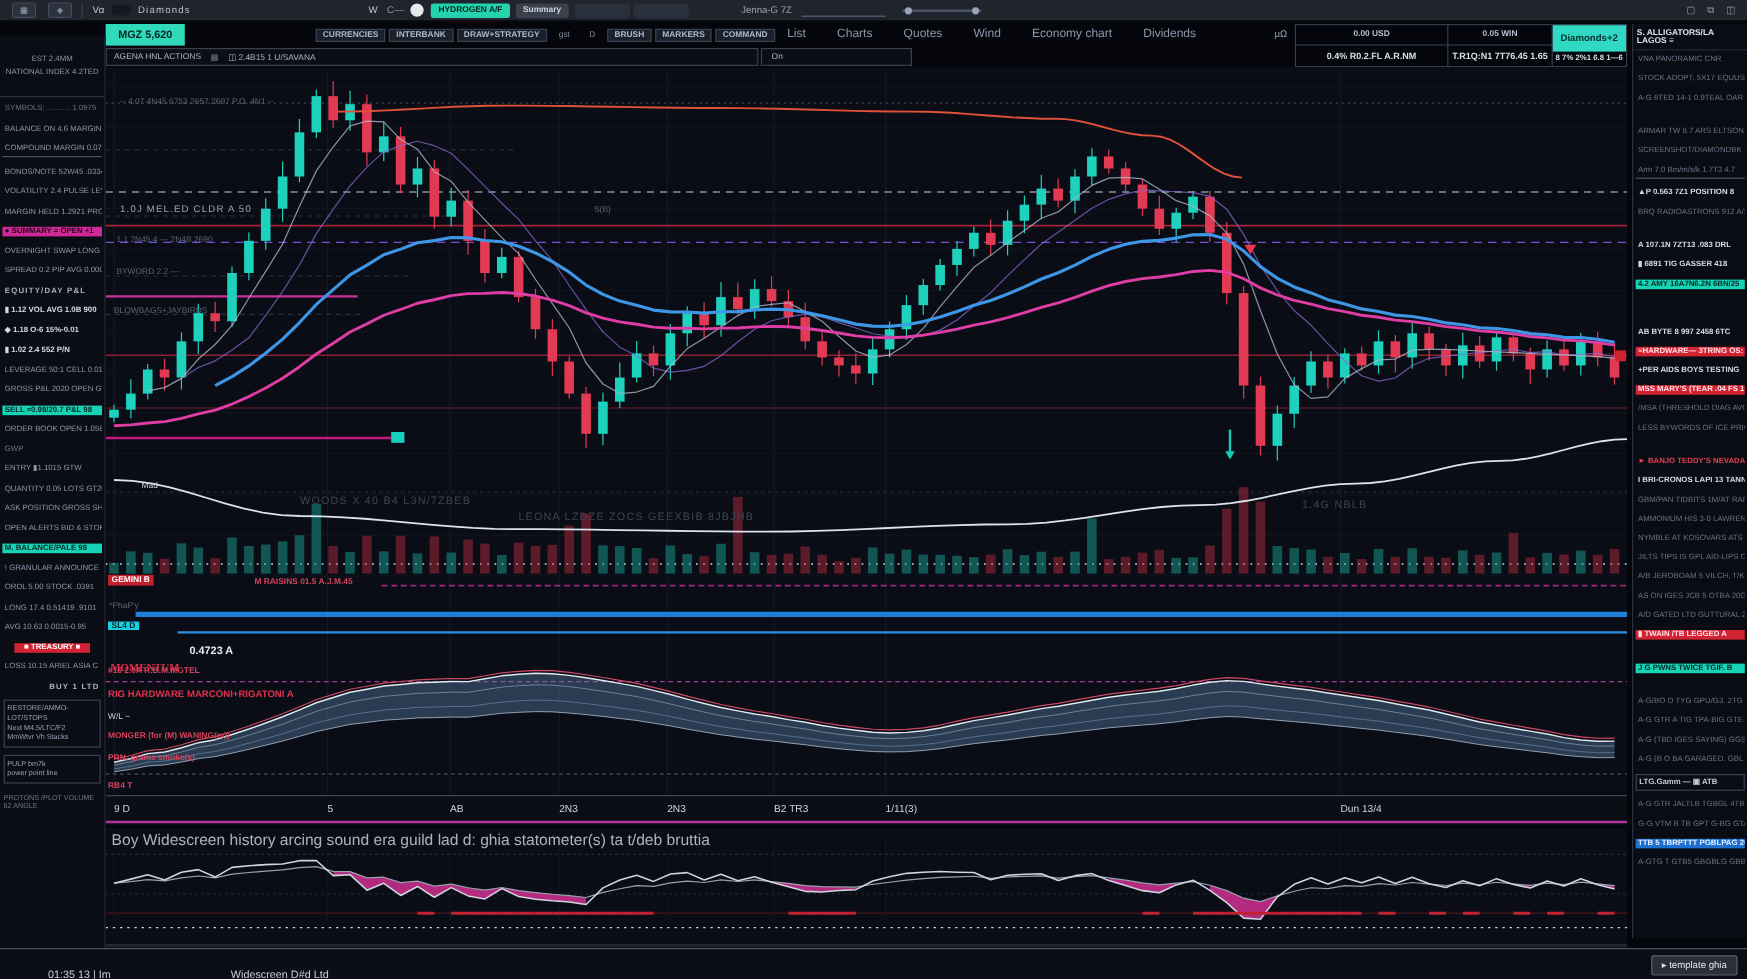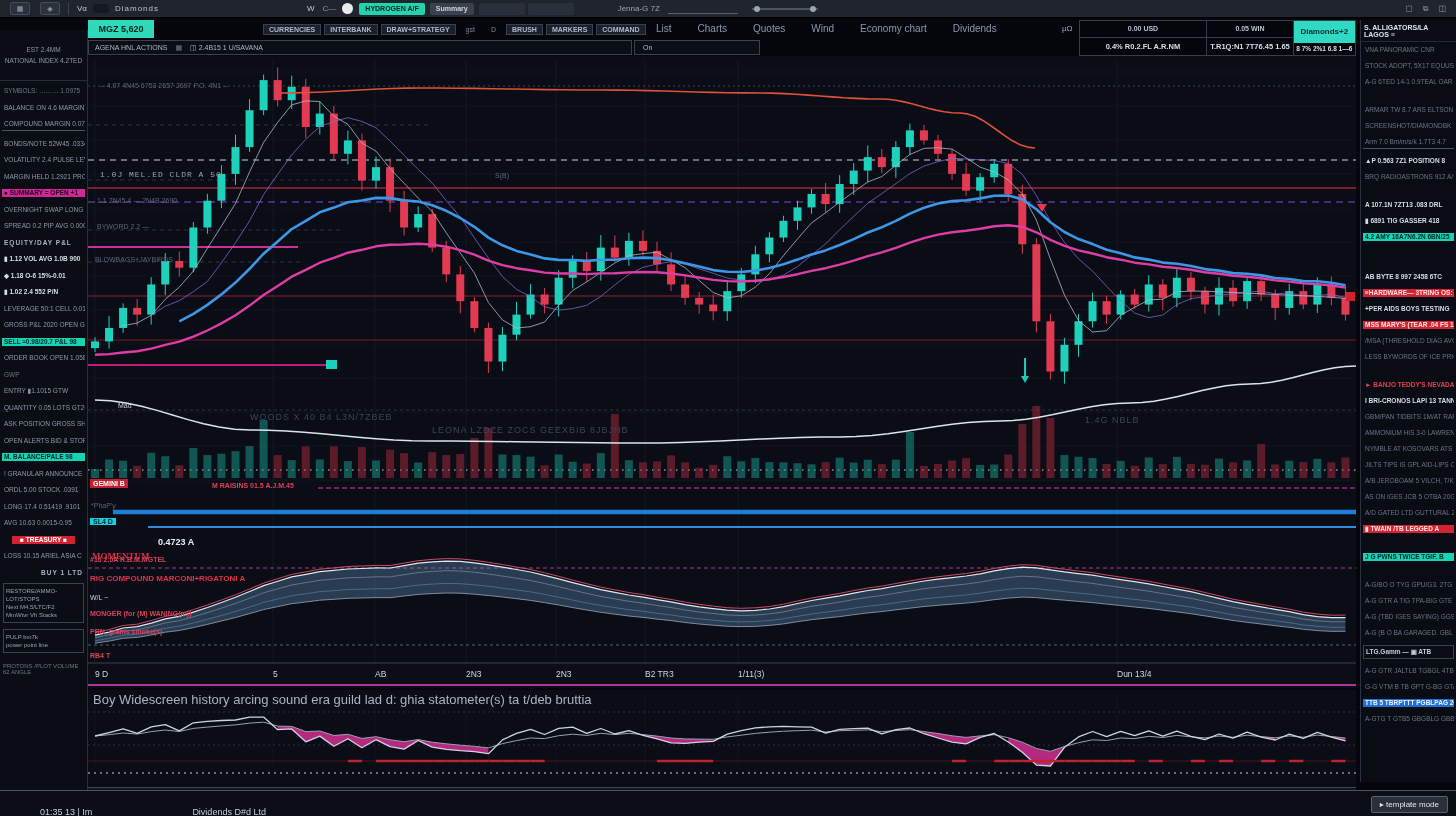--- a/index.html
+++ b/index.html
@@ -68,21 +68,21 @@
   .it.redbadge{background:#d22332;color:#fff;font-weight:bold;text-align:center;margin:0 10px;}
   .it.boxrow{border:1px solid #3a4254;color:#c6cdda;font-weight:bold;padding:2px;display:flex;justify-content:space-between;}
   .it.gap{height:4px;}
   .lsbox{border:1px solid #3a4254;margin:6px 3px 0 3px;padding:3px 2px;font-size:6px;color:#98a1b3;line-height:8px;}
   .lsfoot{margin:10px 3px 0 3px;font-size:6px;color:#6b7488;}
   
   #mainchart{left:88px;top:56px;width:1268px;height:632px;background:#0a0d15;}
   #bottompanel{left:88px;top:690px;width:1268px;height:100px;background:#0a0d15;}
   .ov{position:absolute;white-space:nowrap;pointer-events:none;}
   .dim7{font-size:7px;color:#5c6578;}
-  .gray8{font-size:8px;color:#9aa4b8;letter-spacing:1px;font-family:Liberation Mono, monospace;}
+  .gray8{font-size:8px;color:#9aa4b8;letter-spacing:1px;}
   .white7{font-size:7px;color:#c9d1df;}
   .watermark{font-size:9px;color:#3d4555;letter-spacing:1px;}
   .redtag{font-size:7px;color:#fff;background:#c3202e;padding:1px 3px;font-weight:bold;}
   .redsmall{font-size:7px;color:#d8425c;font-weight:bold;}
   .redsmall2{font-size:8px;color:#e0314e;font-weight:bold;}
   .cyantag{font-size:7px;color:#06262b;background:#19cede;padding:0 3px;font-weight:bold;}
   .redbold{font-size:9px;color:#e02c49;font-weight:bold;}
   .whitebold{font-size:9px;color:#e8edf5;font-weight:bold;}
   .dimhdr{font-size:13px;color:#aab3c2;}
   
@@ -631,21 +631,21 @@
       <span class="ov watermark" style="left: 162px; top: 356px;">WOODS X 40 B4 L3N/7ZBEB</span>
       <span class="ov watermark" style="left: 344px; top: 369px;">LEONA LZDZE ZOCS   GEEXBIB 8JBJHB</span>
       <span class="ov watermark" style="left: 997px; top: 359px;">1.4G NBLB</span>
       <span class="ov redtag" style="left: 2px; top: 423px;">GEMINI B</span>
       <span class="ov redsmall" style="left: 124px; top: 426px;">M RAISINS 01.5 A.J.M.45</span>
       <span class="ov dim7" style="left: 3px; top: 446px;">*PhaP'y</span>
       <span class="ov cyantag" style="left: 2px; top: 462px;">SL4 D</span>
       <span class="ov redbold" style="left: 4px; top: 495px; font-family: Liberation Serif, serif;">MOMENTUM</span>
       <span class="ov whitebold" style="left: 70px; top: 481px;">0.4723 A</span>
       <span class="ov redsmall" style="left: 2px; top: 500px;">#16 2.0A R.B.M.MGTEL</span>
-      <span class="ov redsmall2" style="left: 2px; top: 518px;">RIG COMPOUND MARCONI+RIGATONI A</span>
+      <span class="ov redsmall2" style="left: 2px; top: 518px;">RIG HARDWARE MARCONI+RIGATONI A</span>
       <span class="ov white7" style="left: 2px; top: 538px;">W/L ~</span>
       <span class="ov redsmall" style="left: 2px; top: 554px;">MONGER (for (M) WANING(m))</span>
       <span class="ov redsmall" style="left: 2px; top: 572px;">PRN, grams smoke(s)</span>
       <span class="ov redsmall" style="left: 2px; top: 596px;">RB4 T</span>
     </div>
 </div>
 
 <div id="bottompanel" class="abs">
   <svg id="botsvg" width="1268" height="100">
       <line x1="7" y1="6" x2="7" y2="78" stroke="#10151f" stroke-width="1"></line>
@@ -703,15 +703,15 @@
       <line x1="1243.4" y1="71" x2="1257.45" y2="71" stroke="#c1222f" stroke-width="2.5"></line>
       <line x1="0" y1="83" x2="1268" y2="83" stroke="#c7cfdc" stroke-width="1.2" stroke-dasharray="2 4"></line>
       <line x1="0" y1="97.5" x2="1268" y2="97.5" stroke="#3c4456" stroke-width="1"></line>
       <line x1="0" y1="99" x2="1268" y2="99" stroke="#1a1f2b" stroke-width="1"></line>
     </svg>
   <span class="ov dimhdr" style="left:5px;top:2px">Boy Widescreen history arcing sound era guild lad d: ghia statometer(s) ta t/deb bruttia</span>
 </div>
 
 <div id="statusbar" class="abs">
   <span id="sb-time">01:35 13 | Im</span>
-  <span id="sb-conn">Dividends D#d Ltd</span>
-  <span id="sb-btn">▸ template mode</span>
+  <span id="sb-conn">Widescreen D#d Ltd</span>
+  <span id="sb-btn">▸ template ghia</span>
 </div>
 
 </body></html>

